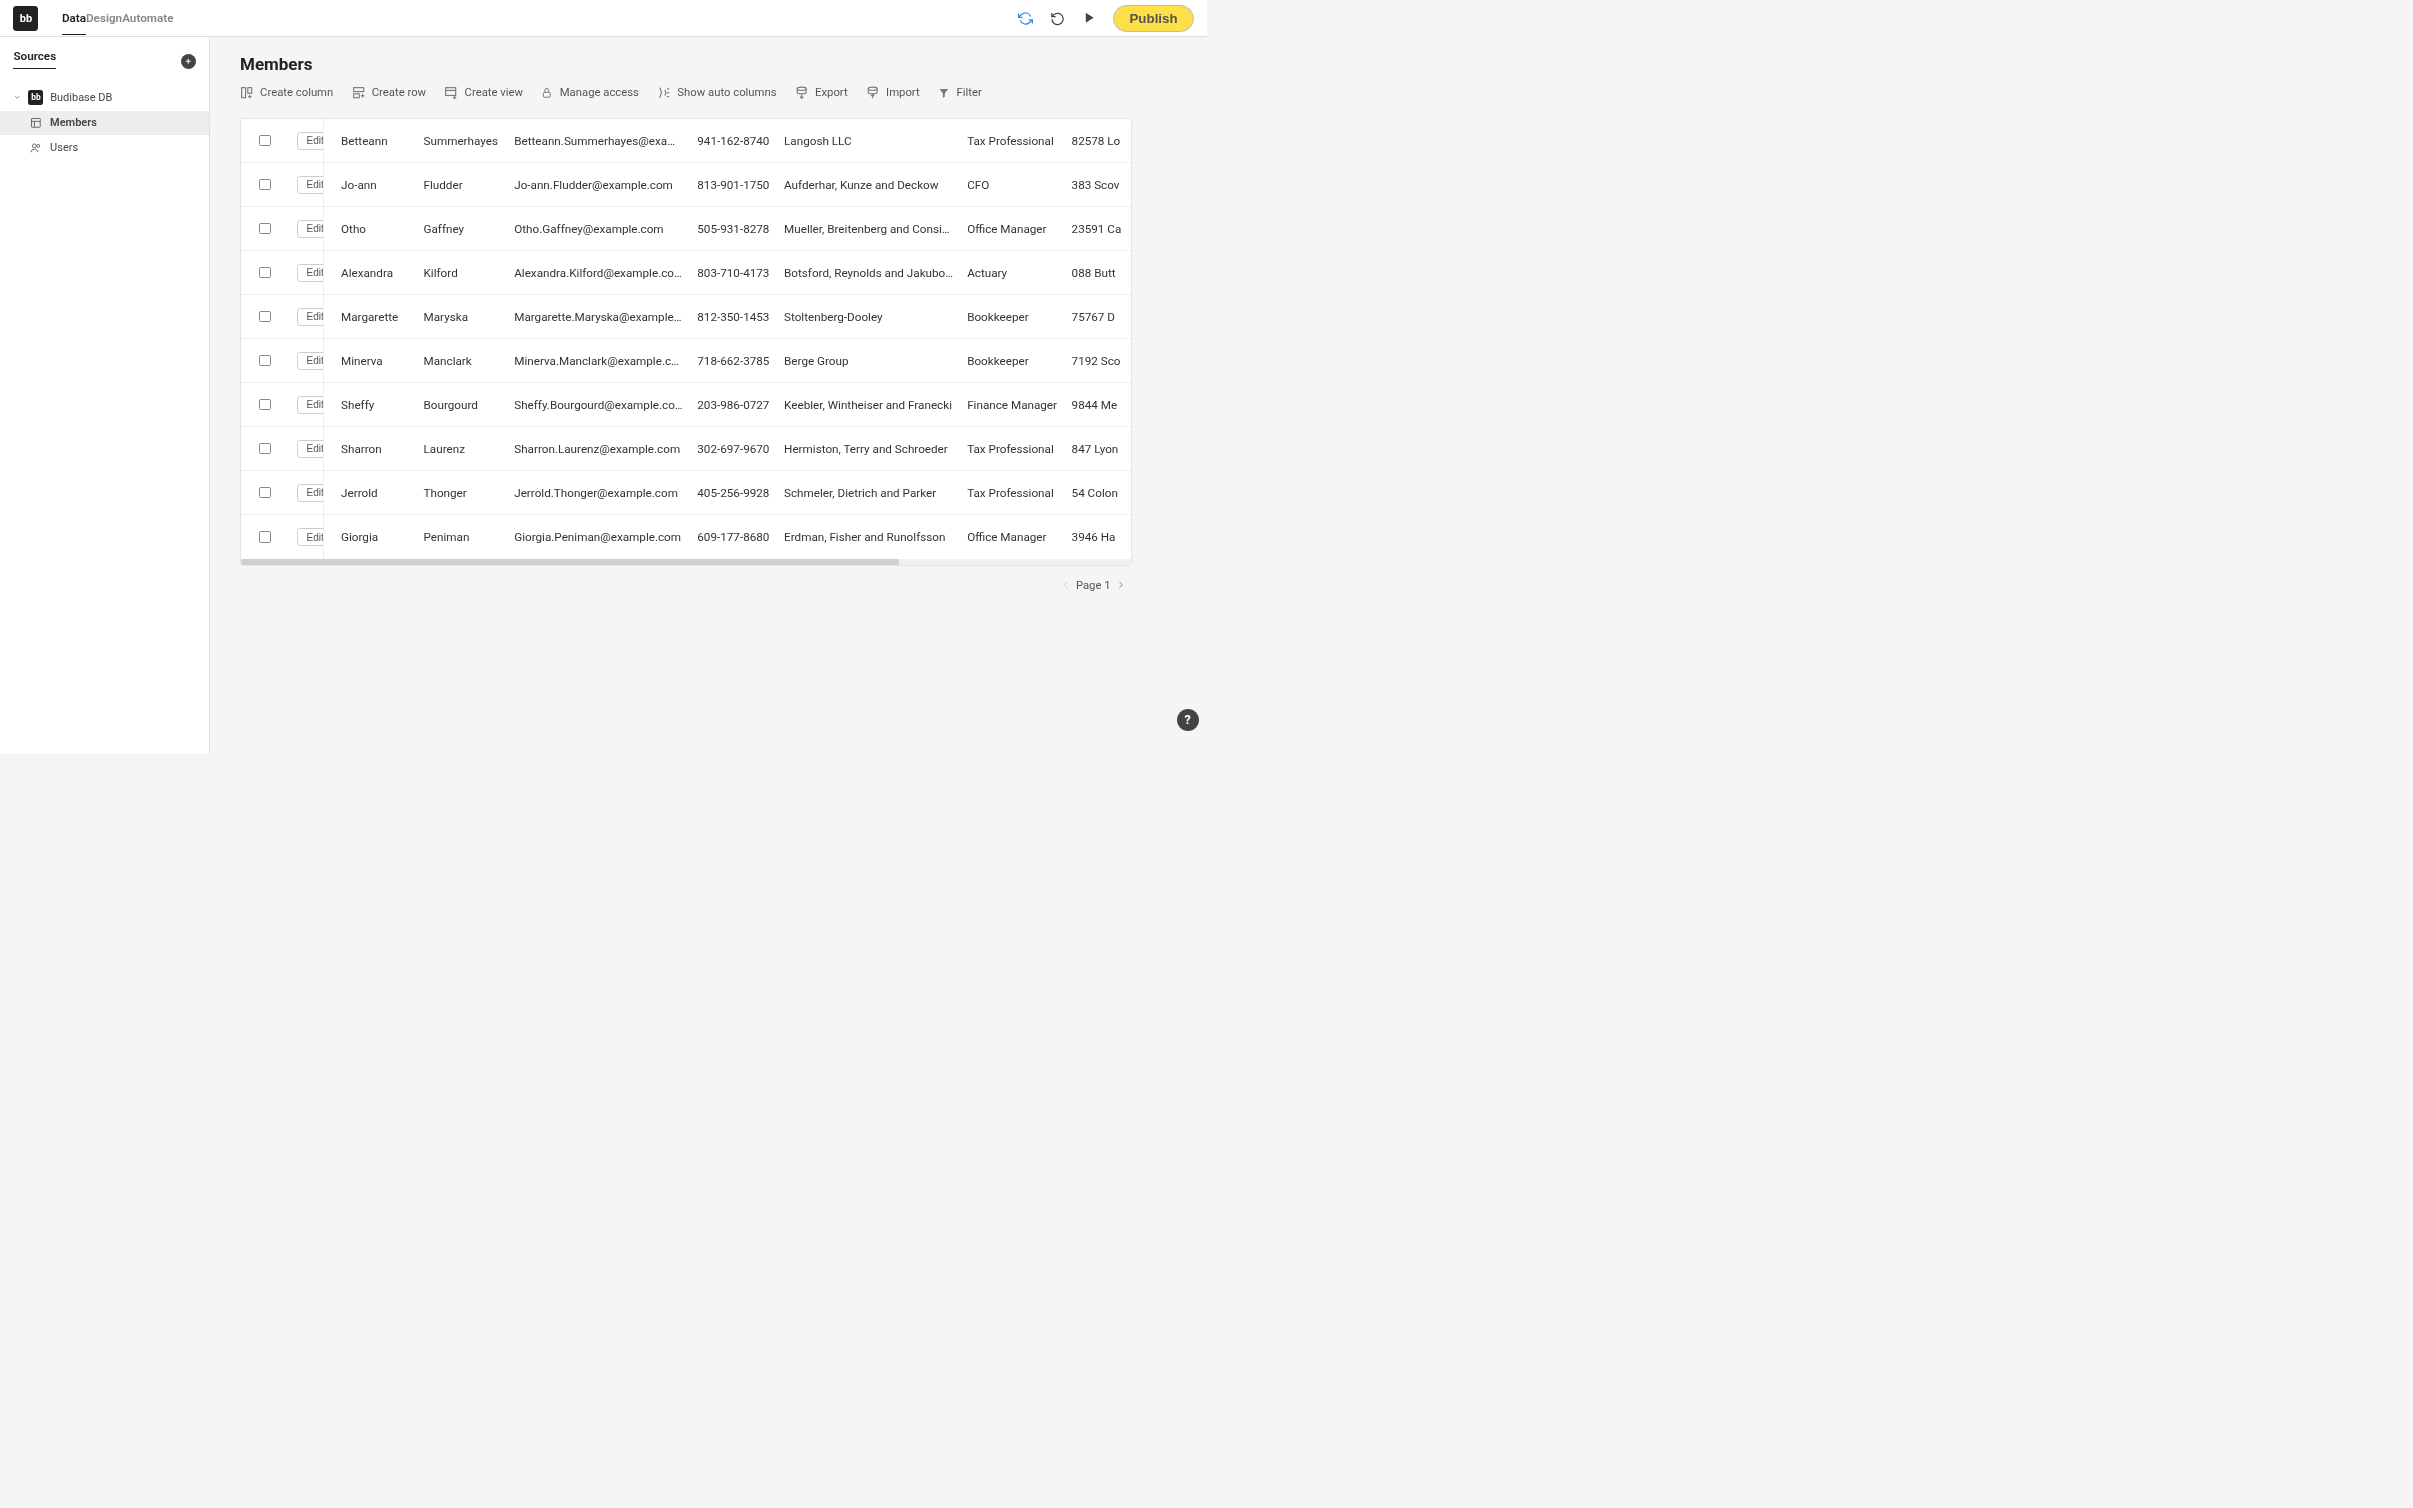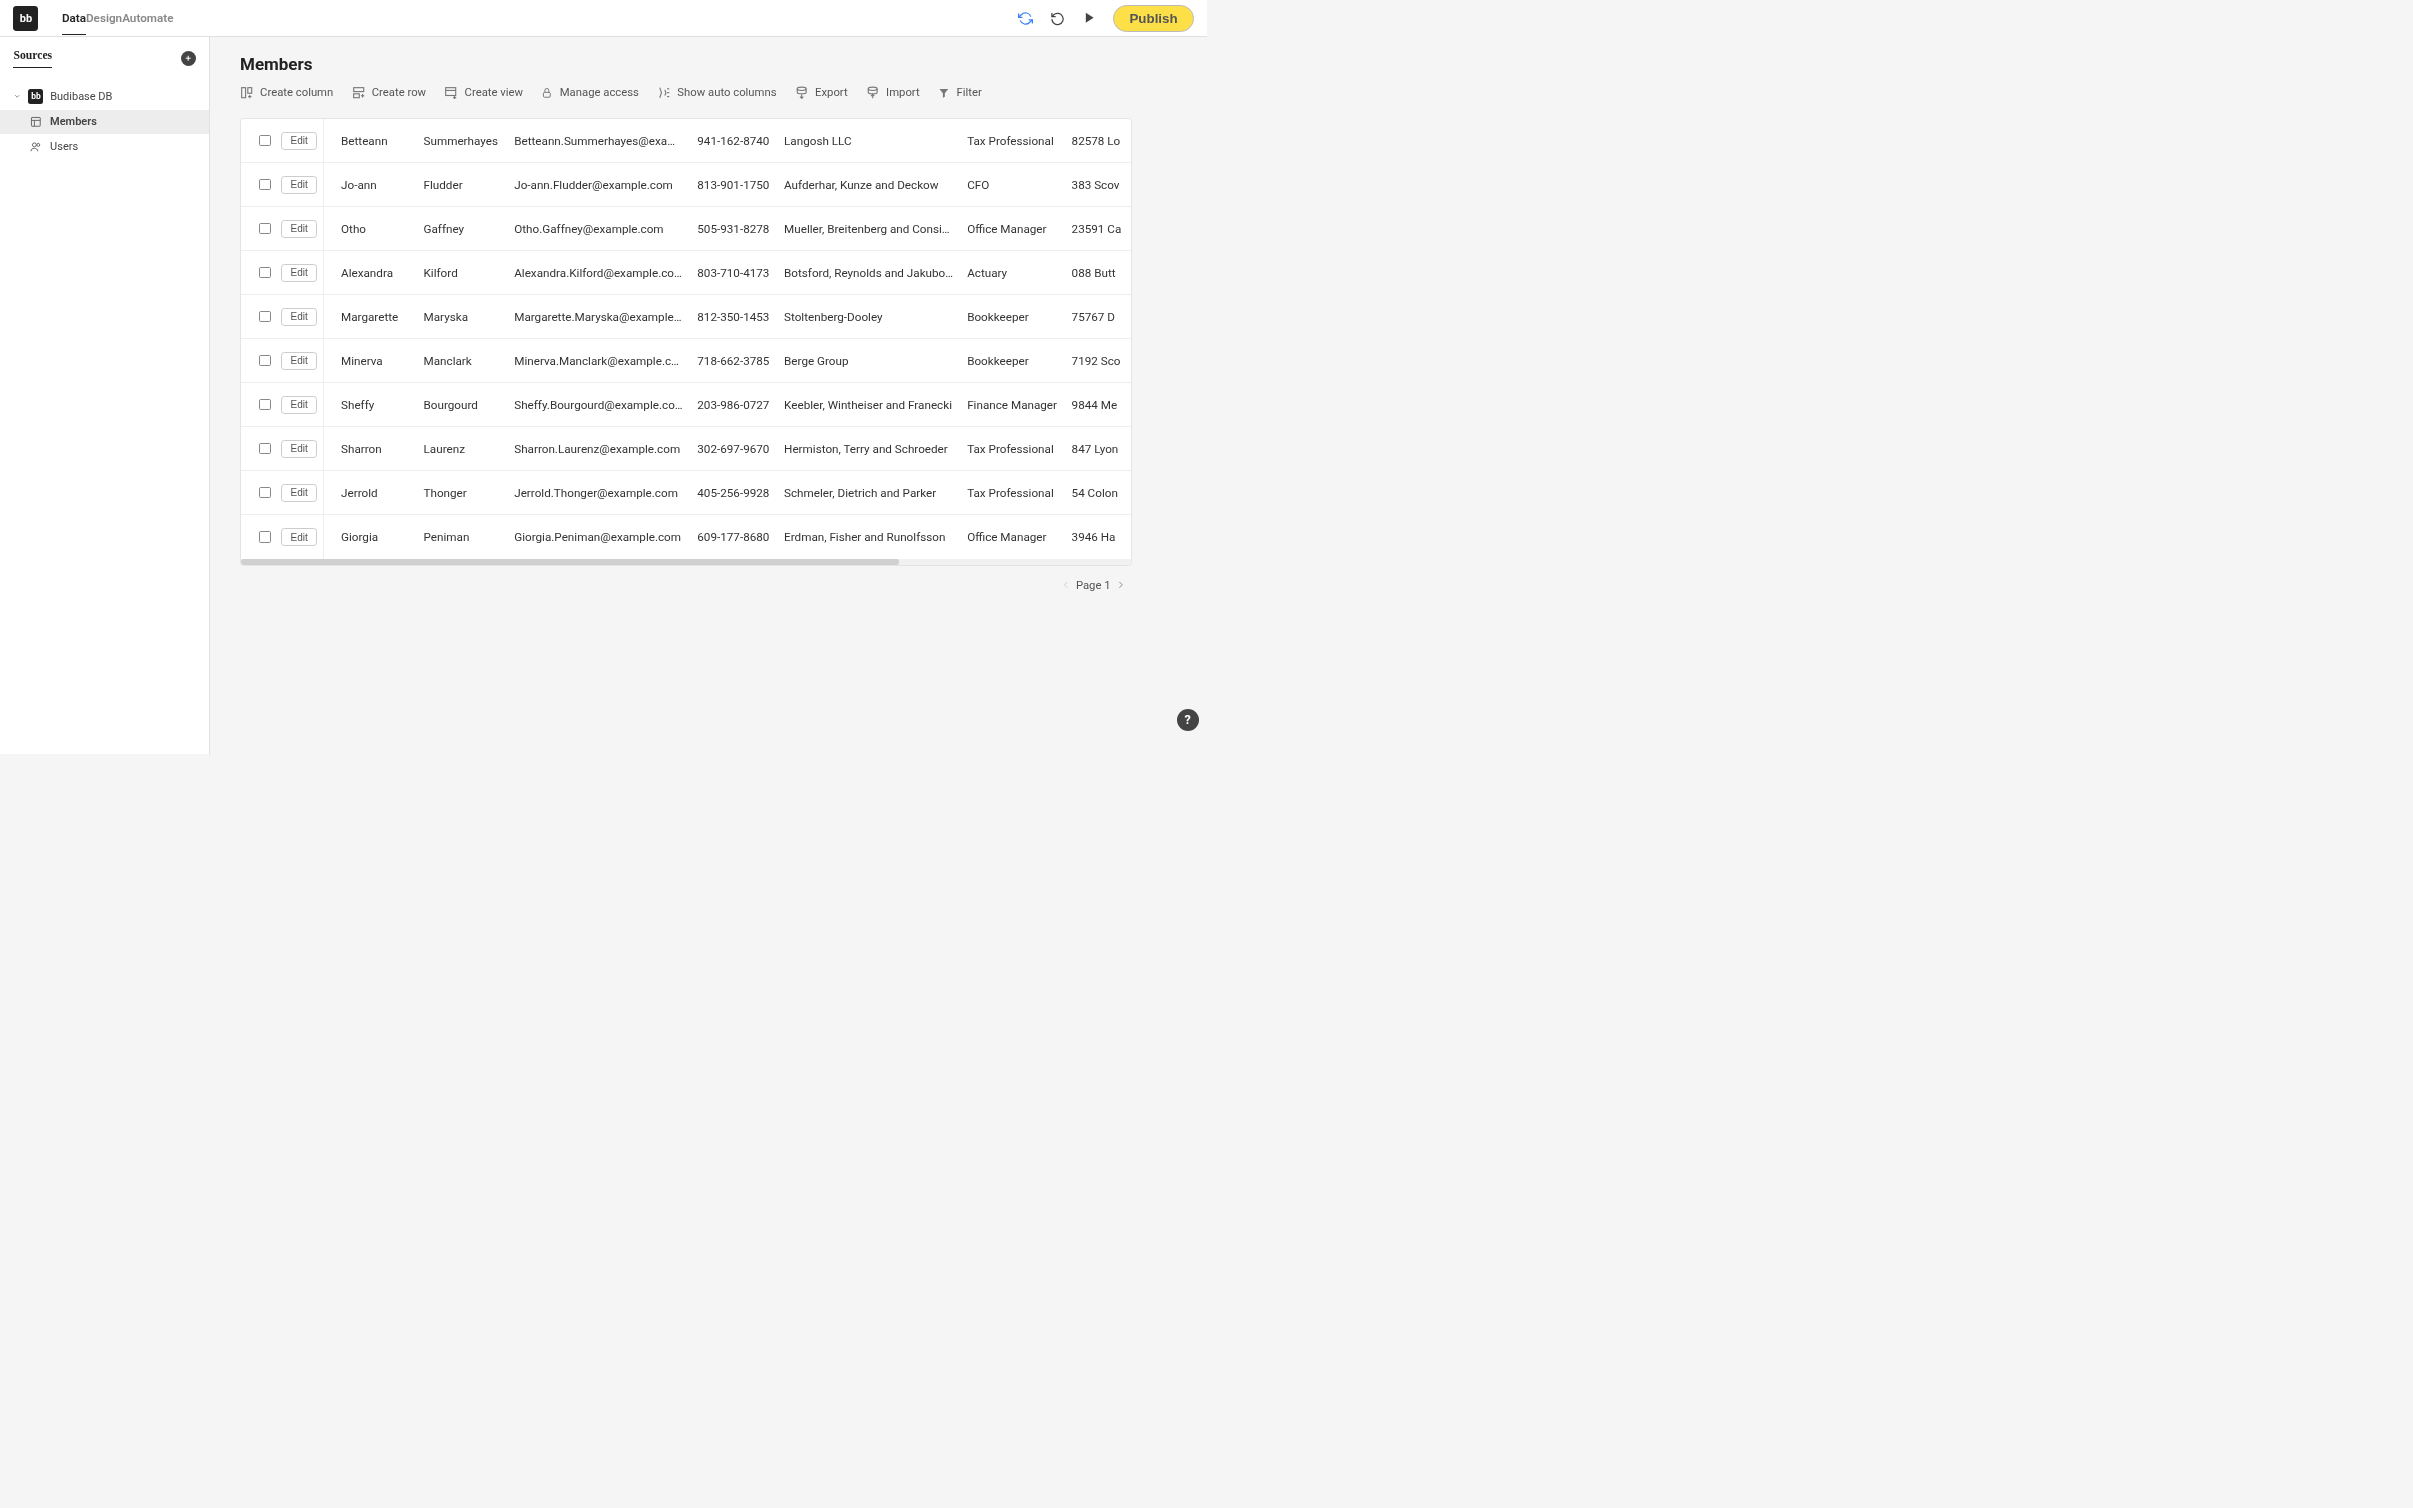--- a/index.html
+++ b/index.html
@@ -78,23 +78,22 @@
 }
 
 
 .sidebar {
   width: 210px;
   background: #fff;
   border-right: 0.8px solid #e0e0e0;
 }
 .sidebar-header {
   display: flex;
-  align-items: center;
+  align-items: flex-end;
   padding: 11.7px 13.4px 8.4px 13.4px;
-  font-family: Liberation Serif, serif;
 }
 .sidebar-header-title {
   font-weight: 600;
   color: #222;
   padding-bottom: 5px;
   border-bottom: 1.7px solid #222;
 }
 .add-source {
   margin-left: auto;
   width: 15px; height: 15px;
@@ -198,21 +197,21 @@
   font-size: 11.7px;
   color: #333;
 }
 .trow:last-child { border-bottom: none; }
 .cell {
   padding: 0 6.7px;
   overflow: hidden;
   white-space: nowrap;
   text-overflow: ellipsis;
 }
-.col-check { width: 84px; display: flex; align-items: center; gap: 10px; justify-content: flex-start; padding-left: 18.4px; border-right: 0.8px solid #eee; height: 100%; }
+.col-check { width: 84px; display: flex; align-items: center; gap: 26px; justify-content: flex-start; padding-left: 18.4px; border-right: 0.8px solid #eee; height: 100%; }
 .thead .col-check { border-right: none; }
 .col-first { width: 94px; padding-left: 17px; }
 .col-last { width: 92px; }
 .col-email { width: 186px; }
 .col-phone { width: 88px; }
 .col-company { width: 186px; }
 .col-position { width: 106px; }
 .col-street { width: 67px; }
 .chk {
   width: 11.7px; height: 11.7px;

